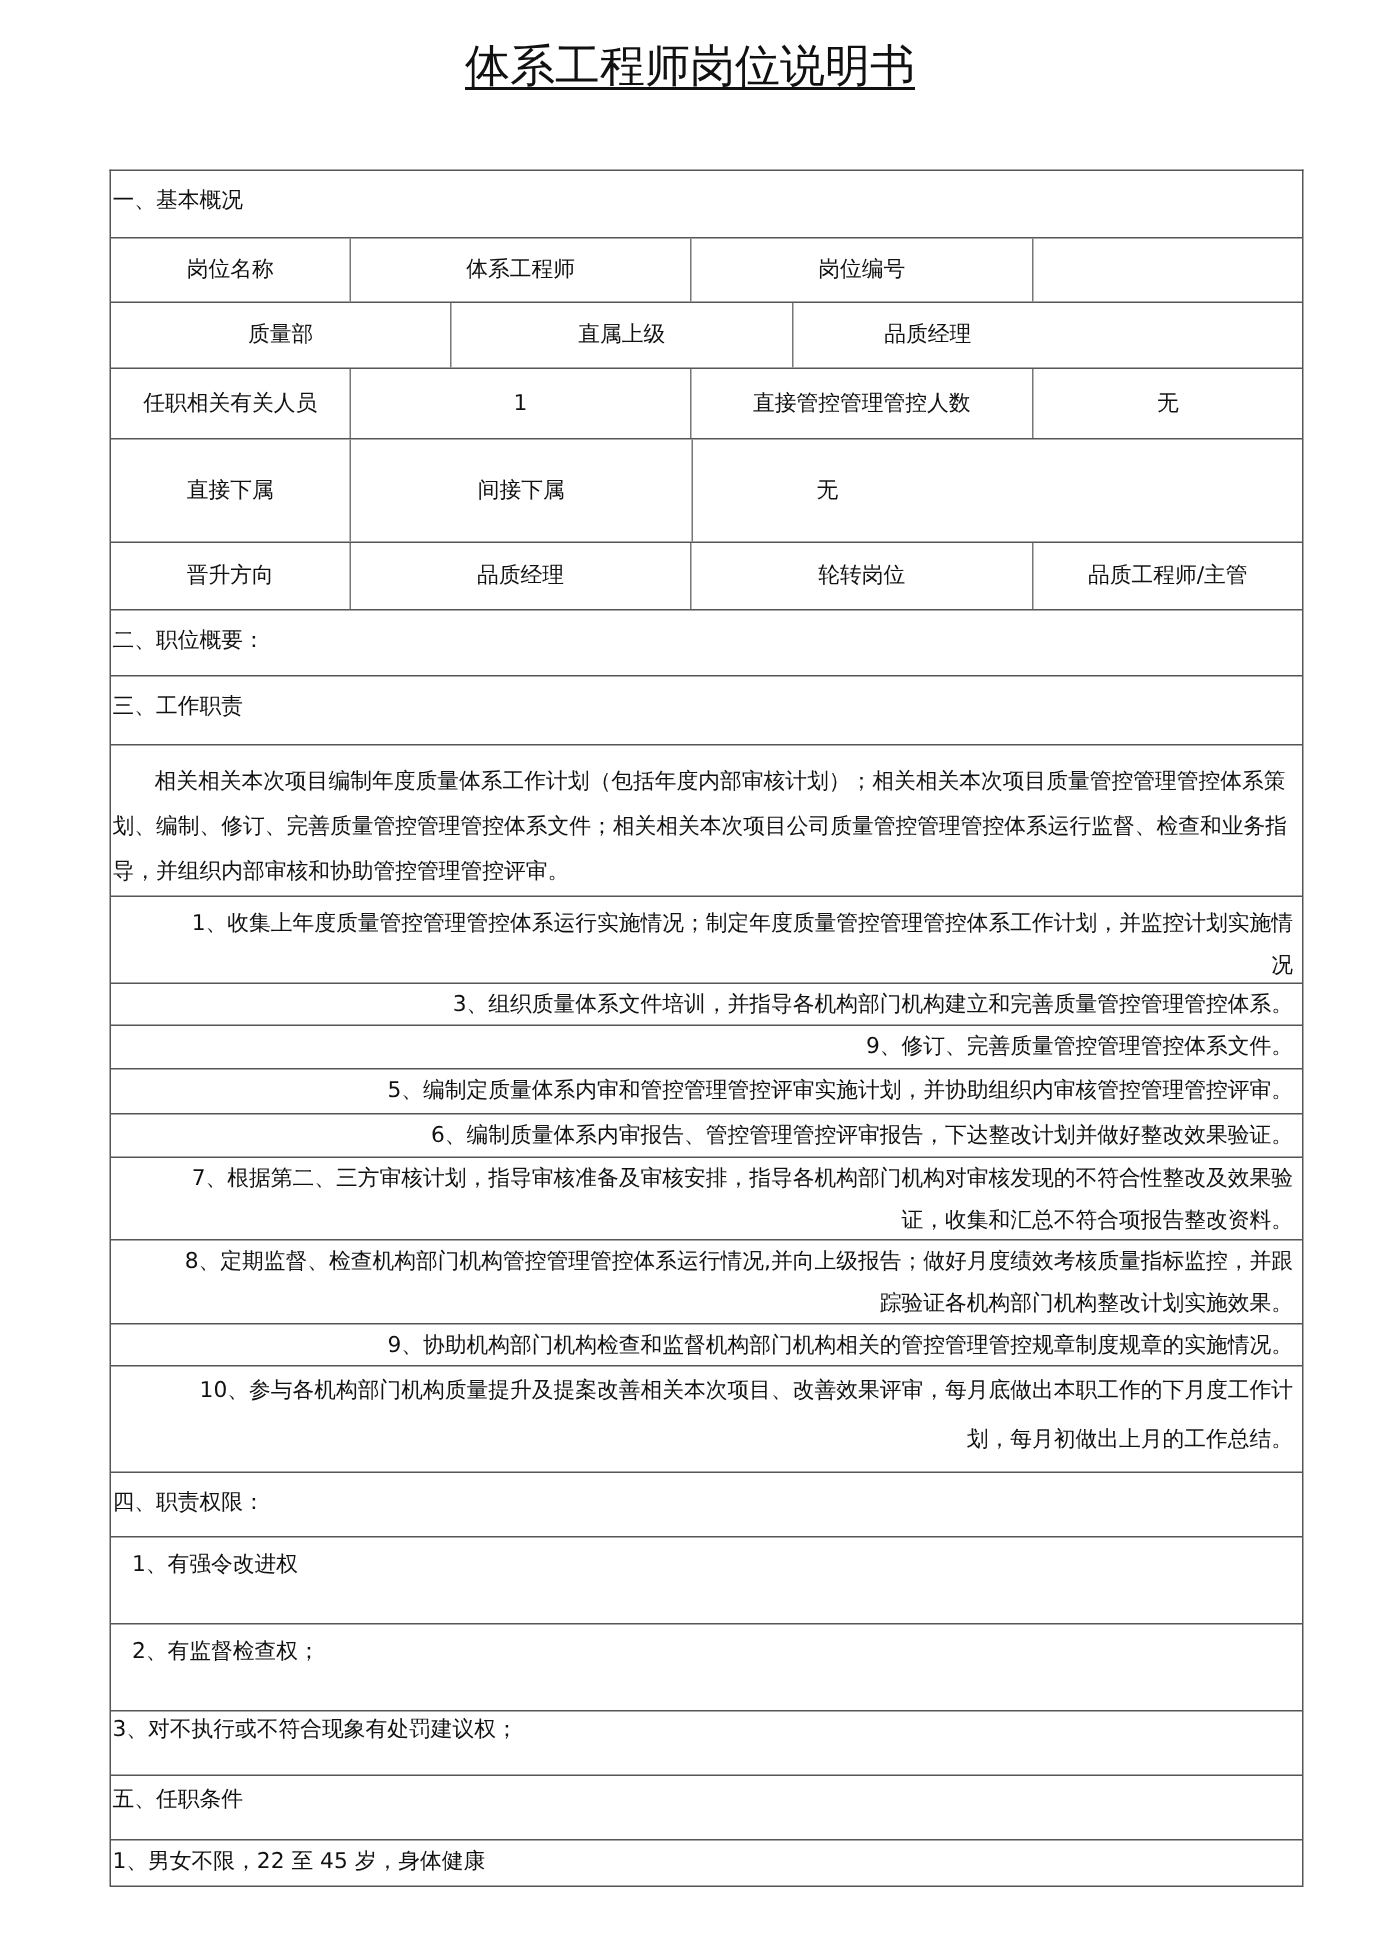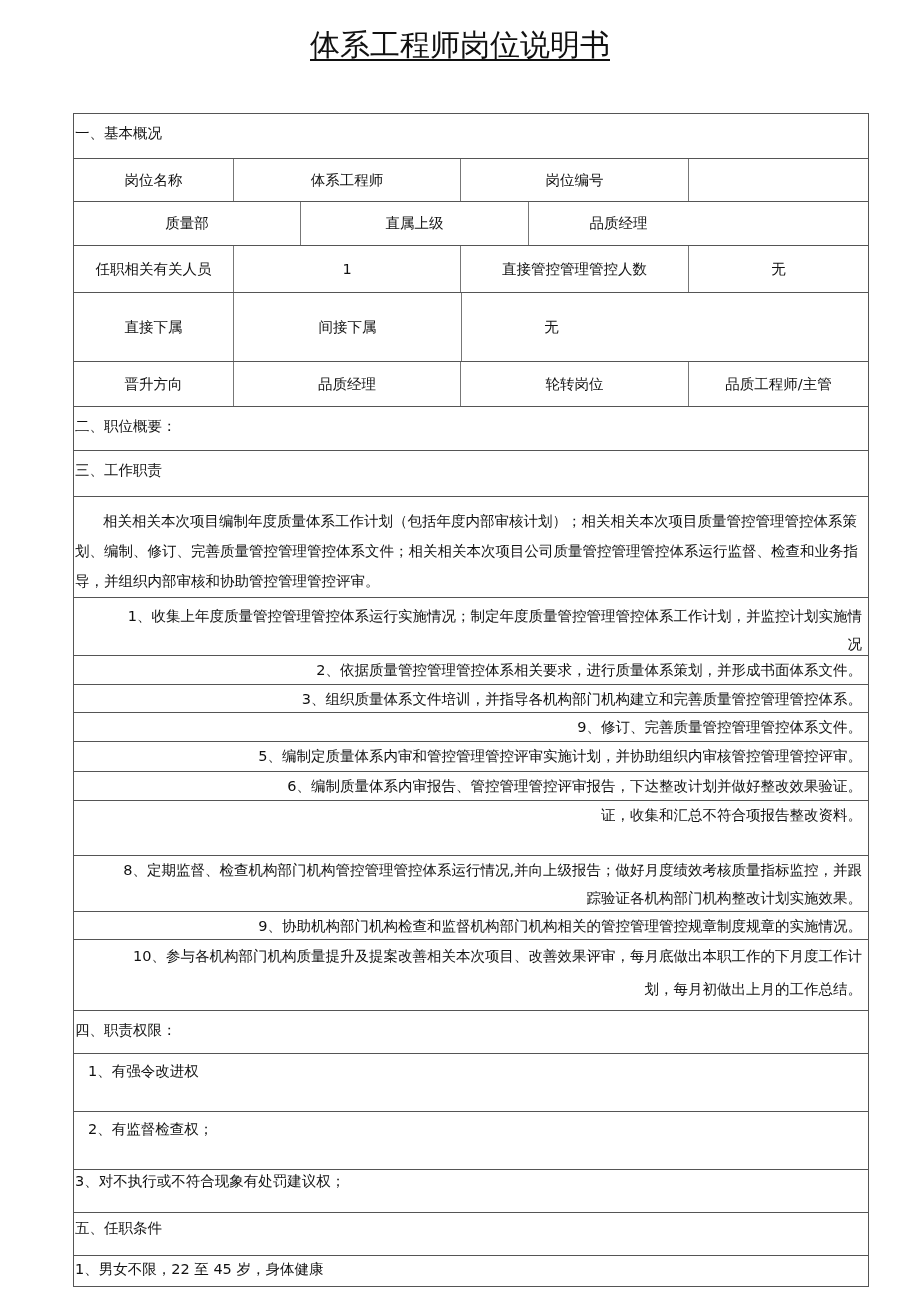--- a/index.html
+++ b/index.html
@@ -73,36 +73,34 @@
 
   <div class="row heading" style="height:44px">二、职位概要：</div>
   <div class="row heading" style="height:46px">三、工作职责</div>
 
   <div class="row para" style="height:101px">相关相关本次项目编制年度质量体系工作计划（包括年度内部审核计划）；相关相关本次项目质量管控管理管控体系策划、编制、修订、完善质量管控管理管控体系文件；相关相关本次项目公司质量管控管理管控体系运行监督、检查和业务指导，并组织内部审核和协助管控管理管控评审。</div>
 
   <div class="row item" style="height:58px">
     <span>1、收集上年度质量管控管理管控体系运行实施情况；制定年度质量管控管理管控体系工作计划，并监控计划实施情</span>
     <span class="wrap">况</span>
   </div>
-  <div class="row item" style="height:29px;padding-top:0">
-    <span>2、依据质量管控管理管控体系相关要求，进行质量体系策划，并形成书面体系文件。</span>
-  </div>
   <div class="row item" style="height:28px;padding-top:0">
     <span>3、组织质量体系文件培训，并指导各机构部门机构建立和完善质量管控管理管控体系。</span>
   </div>
   <div class="row item" style="height:29px;padding-top:0">
     <span>9、修订、完善质量管控管理管控体系文件。</span>
   </div>
   <div class="row item" style="height:30px;padding-top:0">
     <span>5、编制定质量体系内审和管控管理管控评审实施计划，并协助组织内审核管控管理管控评审。</span>
   </div>
   <div class="row item" style="height:29px;padding-top:0">
     <span>6、编制质量体系内审报告、管控管理管控评审报告，下达整改计划并做好整改效果验证。</span>
   </div>
   <div class="row item" style="height:55px;padding-top:0">
+    <span>7、根据第二、三方审核计划，指导审核准备及审核安排，指导各机构部门机构对审核发现的不符合性整改及效果验</span>
     <span class="wrap">证，收集和汇总不符合项报告整改资料。</span>
   </div>
   <div class="row item" style="height:56px;padding-top:0">
     <span>8、定期监督、检查机构部门机构管控管理管控体系运行情况,并向上级报告；做好月度绩效考核质量指标监控，并跟</span>
     <span class="wrap">踪验证各机构部门机构整改计划实施效果。</span>
   </div>
   <div class="row item" style="height:28px;padding-top:0">
     <span>9、协助机构部门机构检查和监督机构部门机构相关的管控管理管控规章制度规章的实施情况。</span>
   </div>
   <div class="row item" style="height:71px;padding-top:0;line-height:33px">

